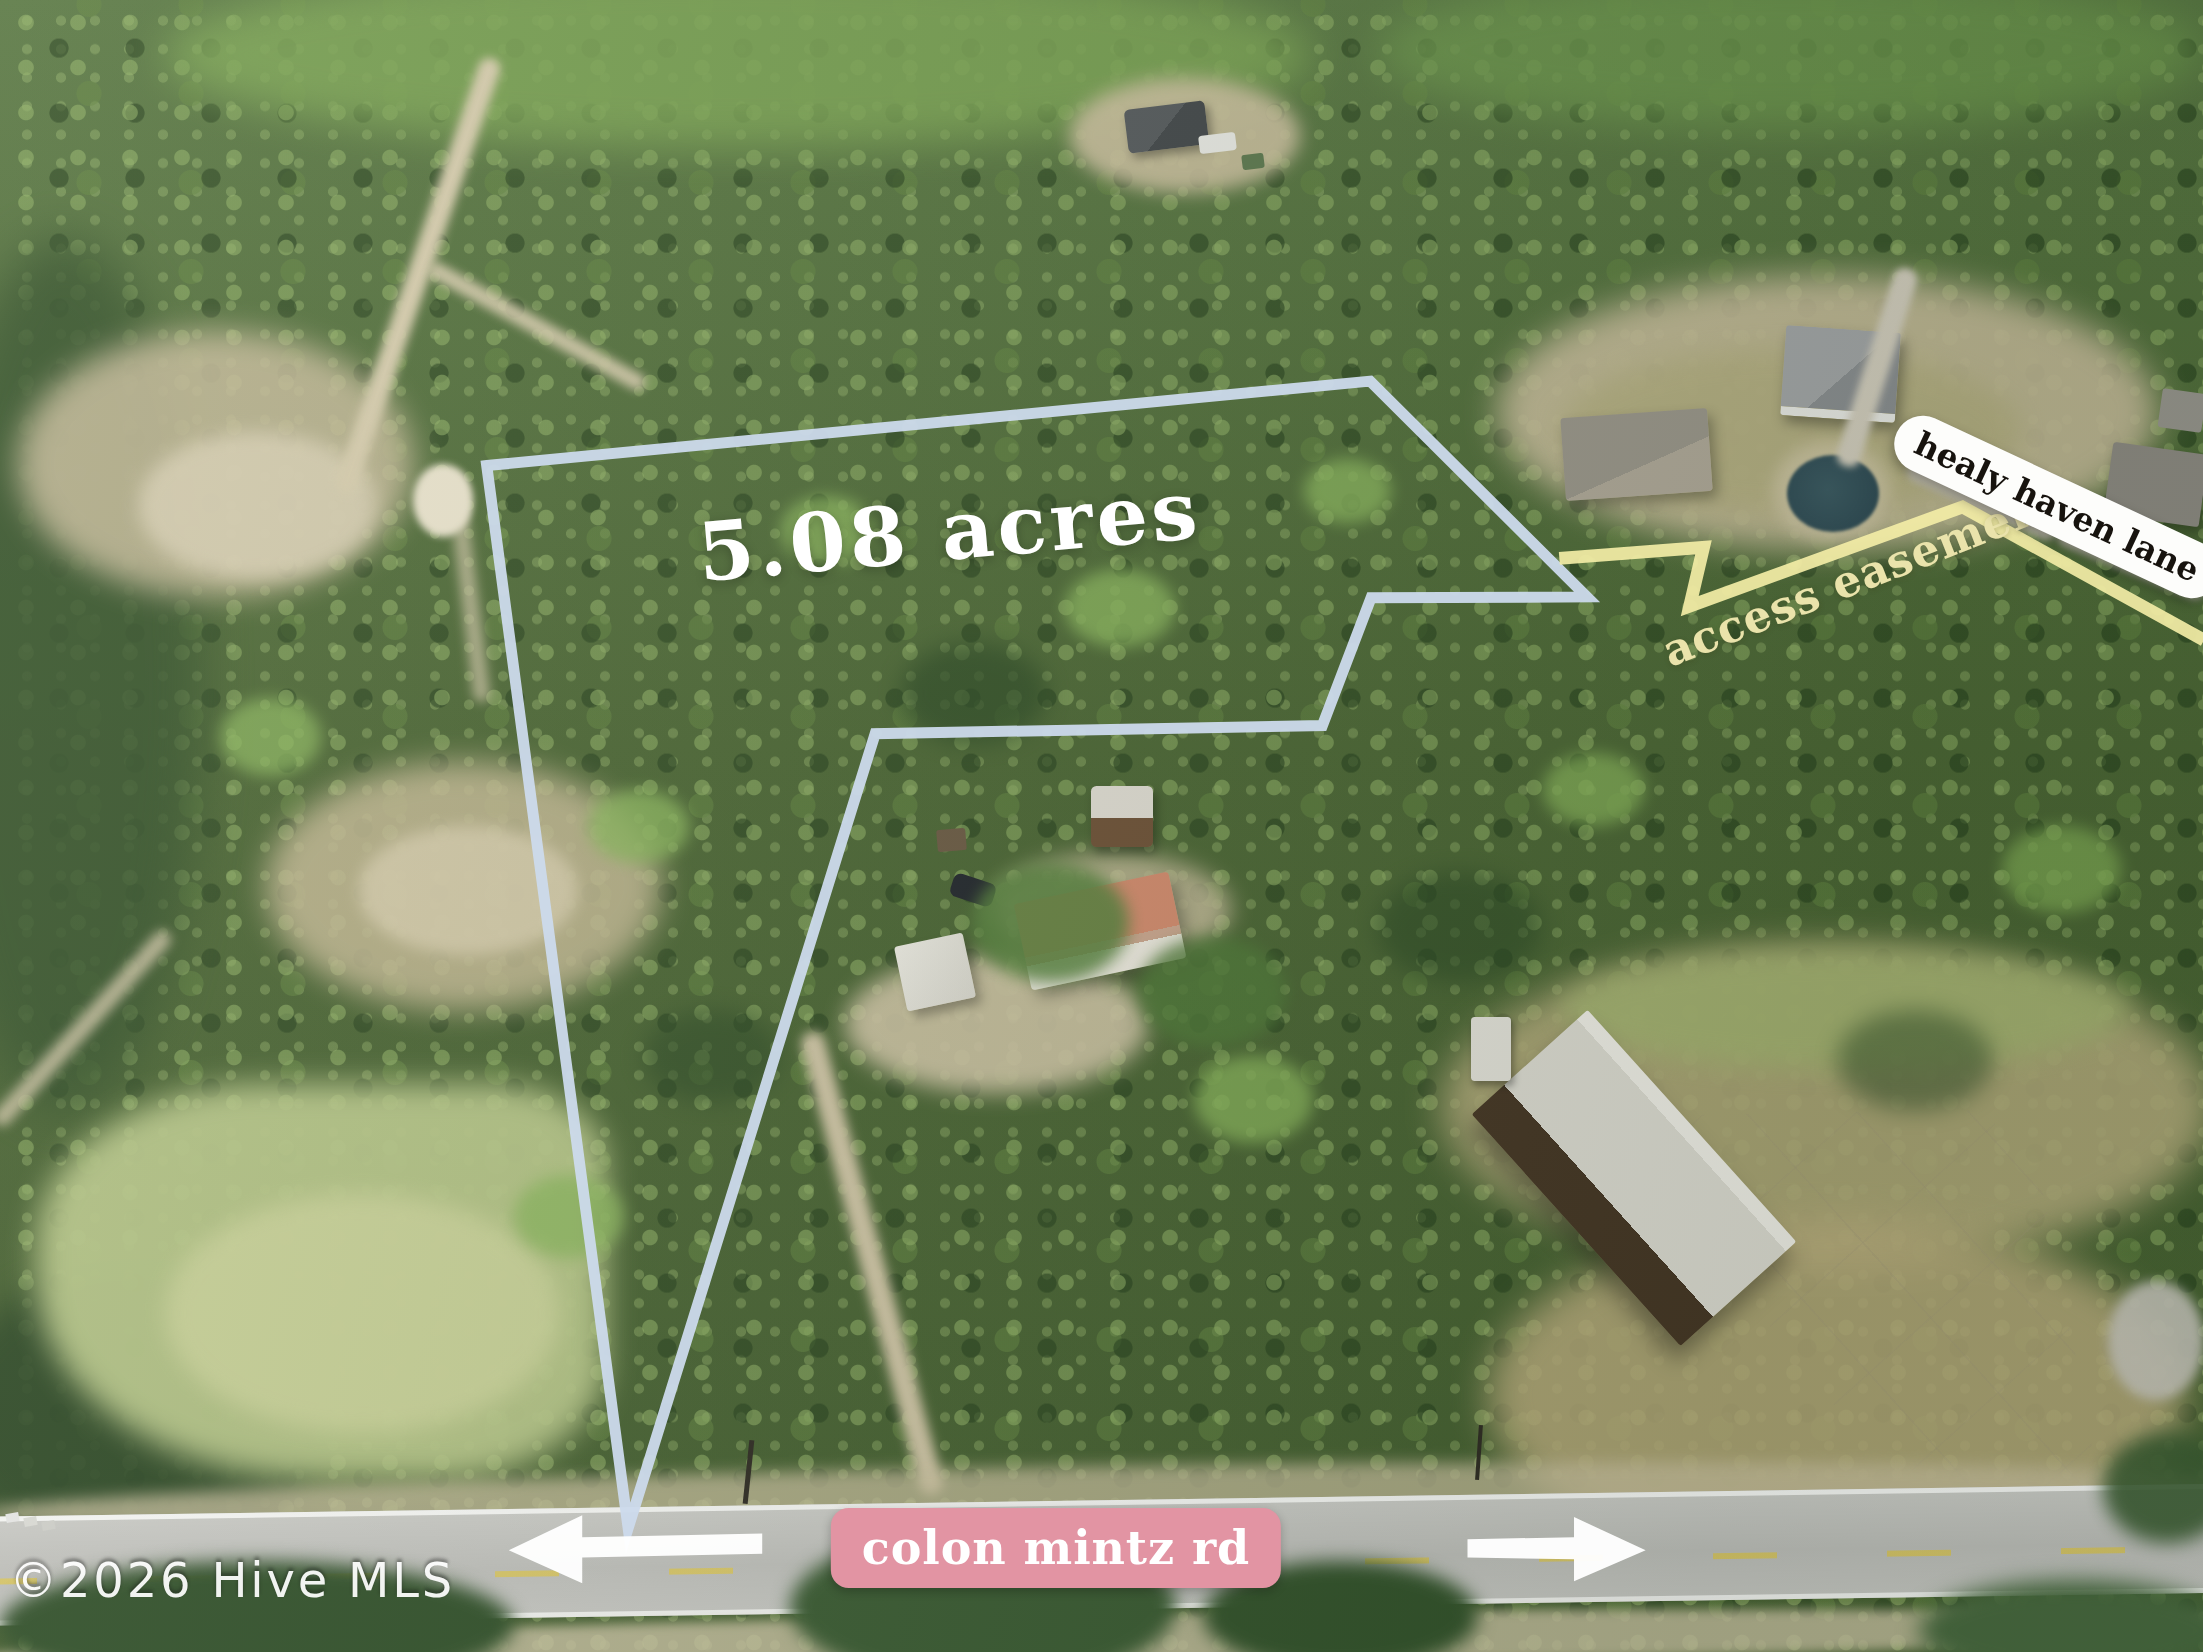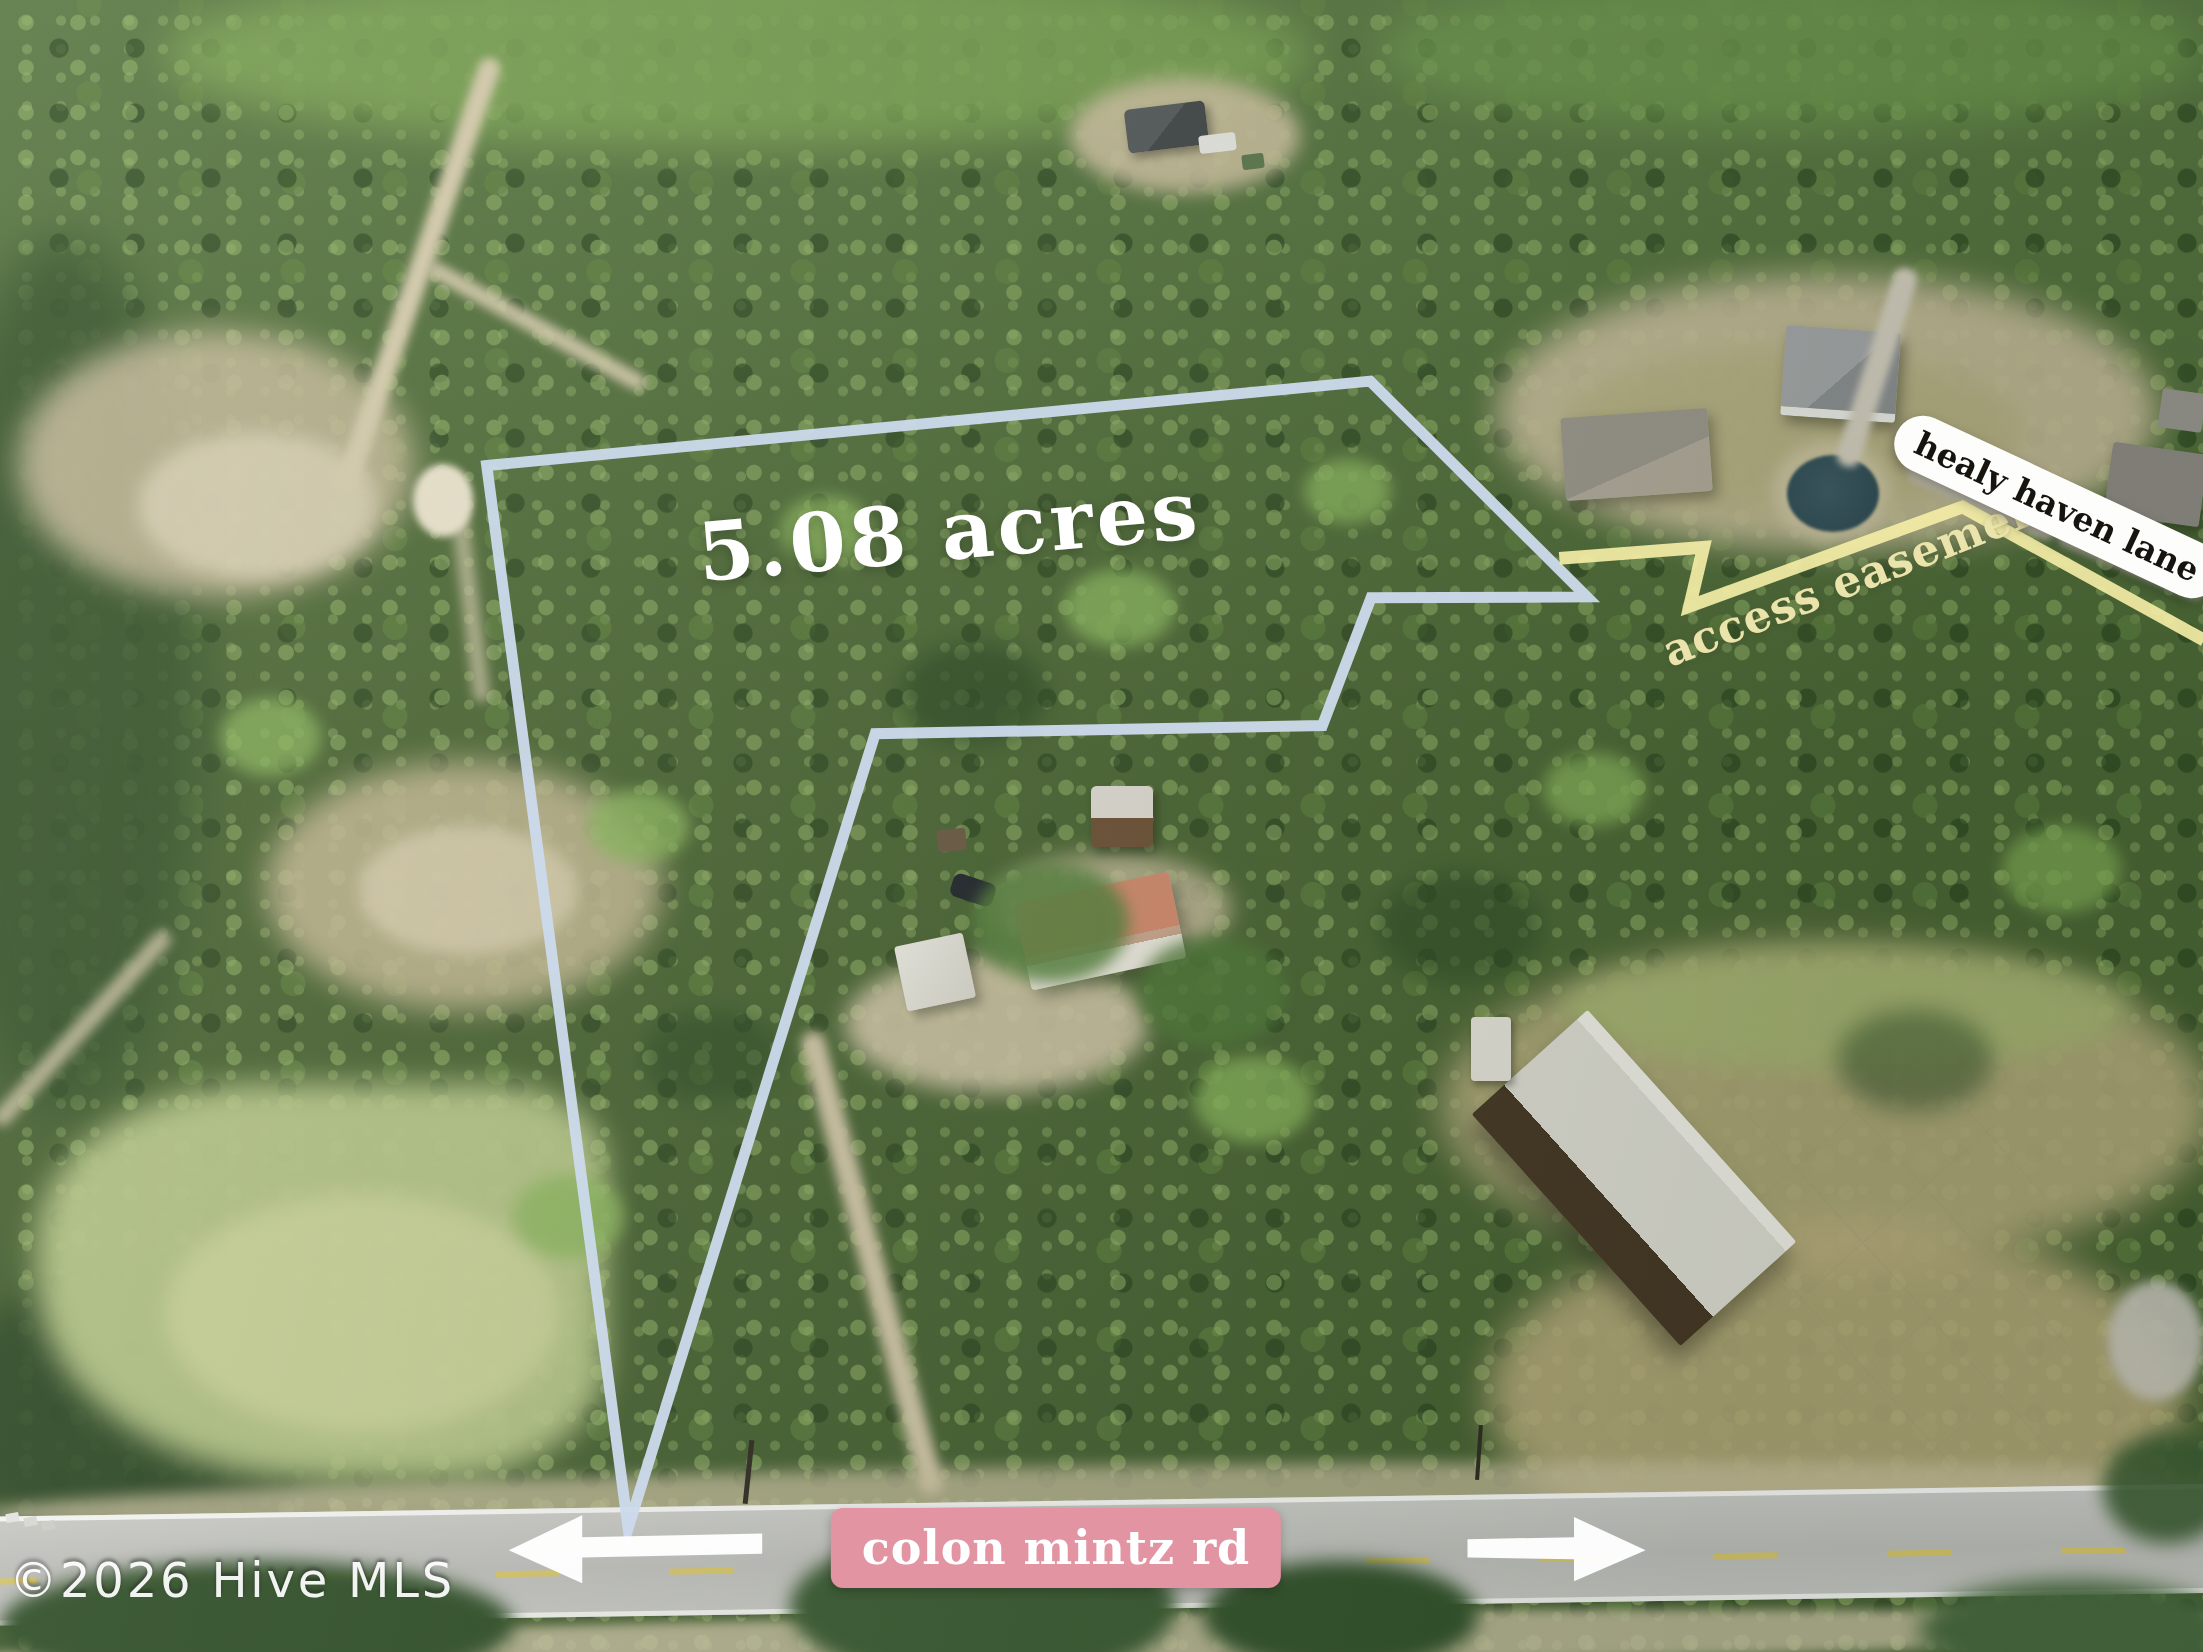--- a/index.html
+++ b/index.html
@@ -24,21 +24,21 @@
   svg.overlay{position:absolute;left:0;top:0;z-index:40;}
   .label{position:absolute;z-index:50;white-space:nowrap;}
   .acreage-label{left:949px;top:531px;transform:translate(-50%,-50%) rotate(-5deg);
     font-weight:700;font-size:81px;letter-spacing:3.7px;text-shadow:0 2.8px 11px rgba(0,0,0,.25);}
   .easement-label{left:1862px;top:575px;transform:translate(-50%,-50%) rotate(-21.5deg);
     font-weight:700;font-size:44px;letter-spacing:0.9px;text-shadow:0 1.8px 5.5px rgba(60,60,20,.25);}
   .street-sign{left:2057px;top:507px;transform:translate(-50%,-50%) rotate(25deg);
     font-weight:700;font-size:33px;padding:9.2px 22px;border-radius:31px;
     box-shadow:0 4.6px 11px rgba(0,0,0,.30);}
   .road-sign{left:1056px;top:1548px;transform:translate(-50%,-50%);
-    font-weight:700;font-size:46px;letter-spacing:0.9px;padding:13px 31px;border-radius:12px;
+    font-weight:700;font-size:46px;letter-spacing:0.9px;padding:13px 31px;border-radius:18px;
     box-shadow:0 3.7px 9.2px rgba(0,0,0,.22);}
   .watermark{left:9.2px;top:1552px;font-family:"DejaVu Sans",sans-serif;font-weight:400;
     font-size:48px;letter-spacing:2.8px;opacity:.93;
     text-shadow:0 -2.8px 3.7px rgba(25,25,25,.5);}
   .road-body{position:absolute;left:-27.5px;top:1517px;width:2259px;height:99px;
     transform:rotate(-0.85deg);transform-origin:left center;
     background:linear-gradient(180deg,#cbcbc8,#bfbfbc 55%,#c6c6c3);
     border-top:5.5px solid rgba(255,255,255,.88);
     border-bottom:5.5px solid rgba(255,255,255,.75);overflow:hidden;}
   .centerline{position:absolute;left:0;top:58%;width:100%;height:5.5px;opacity:.8;

